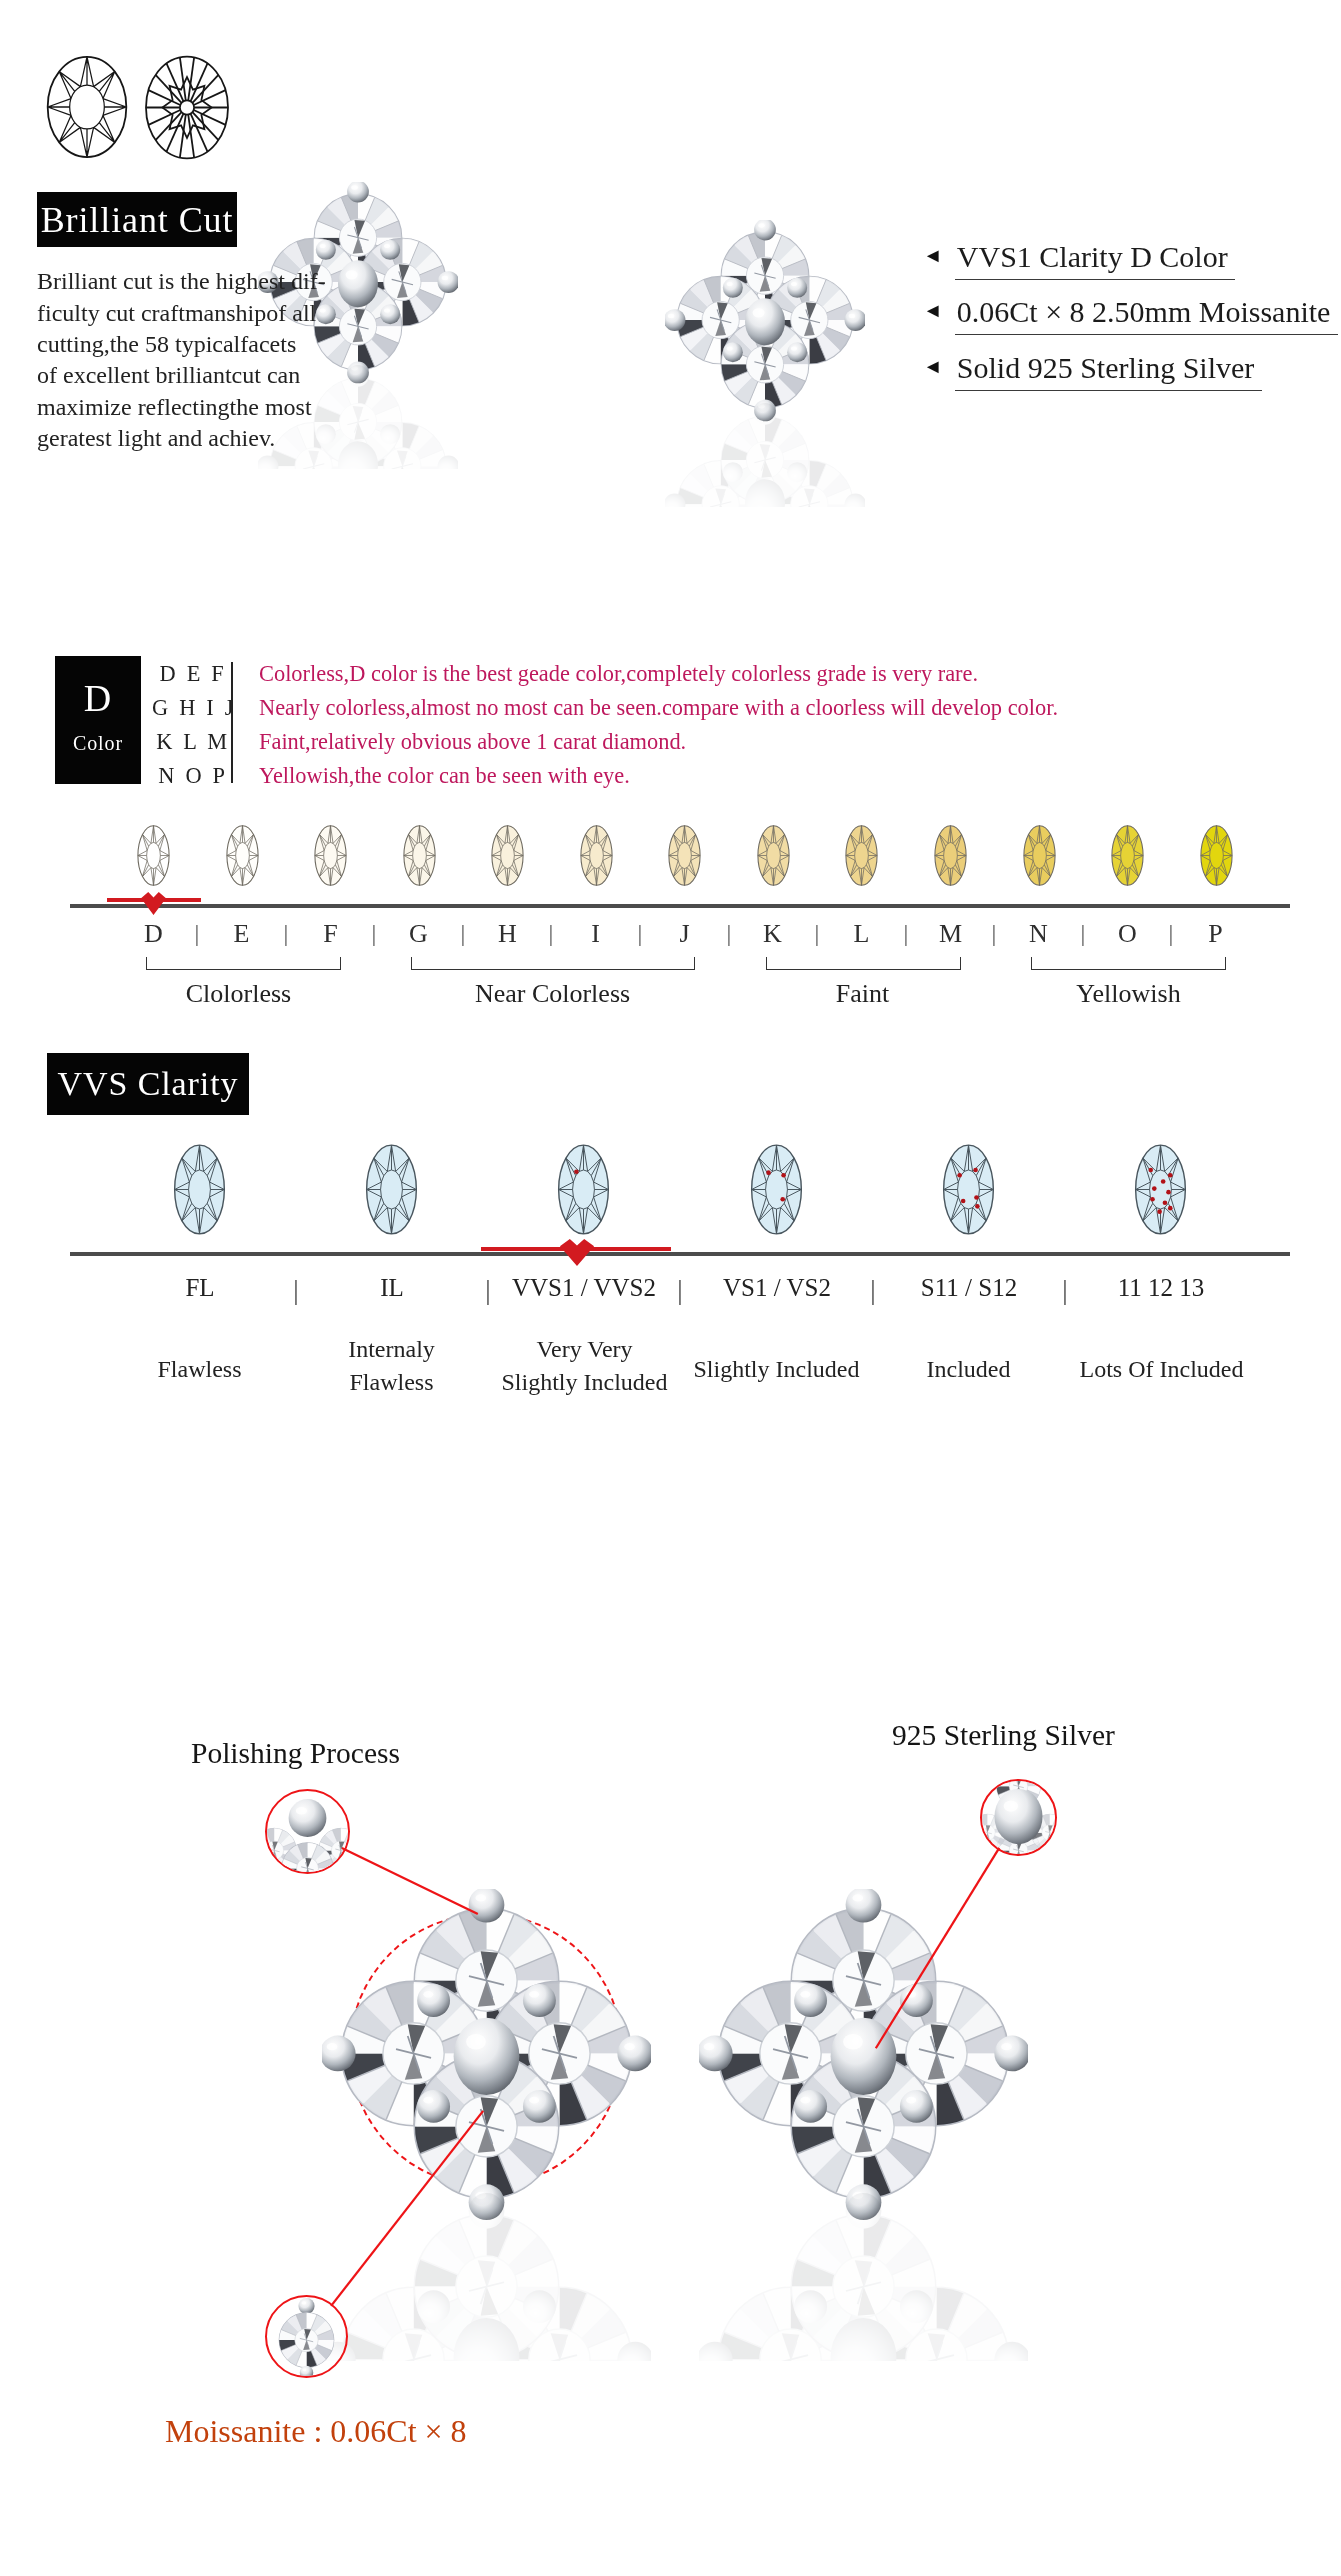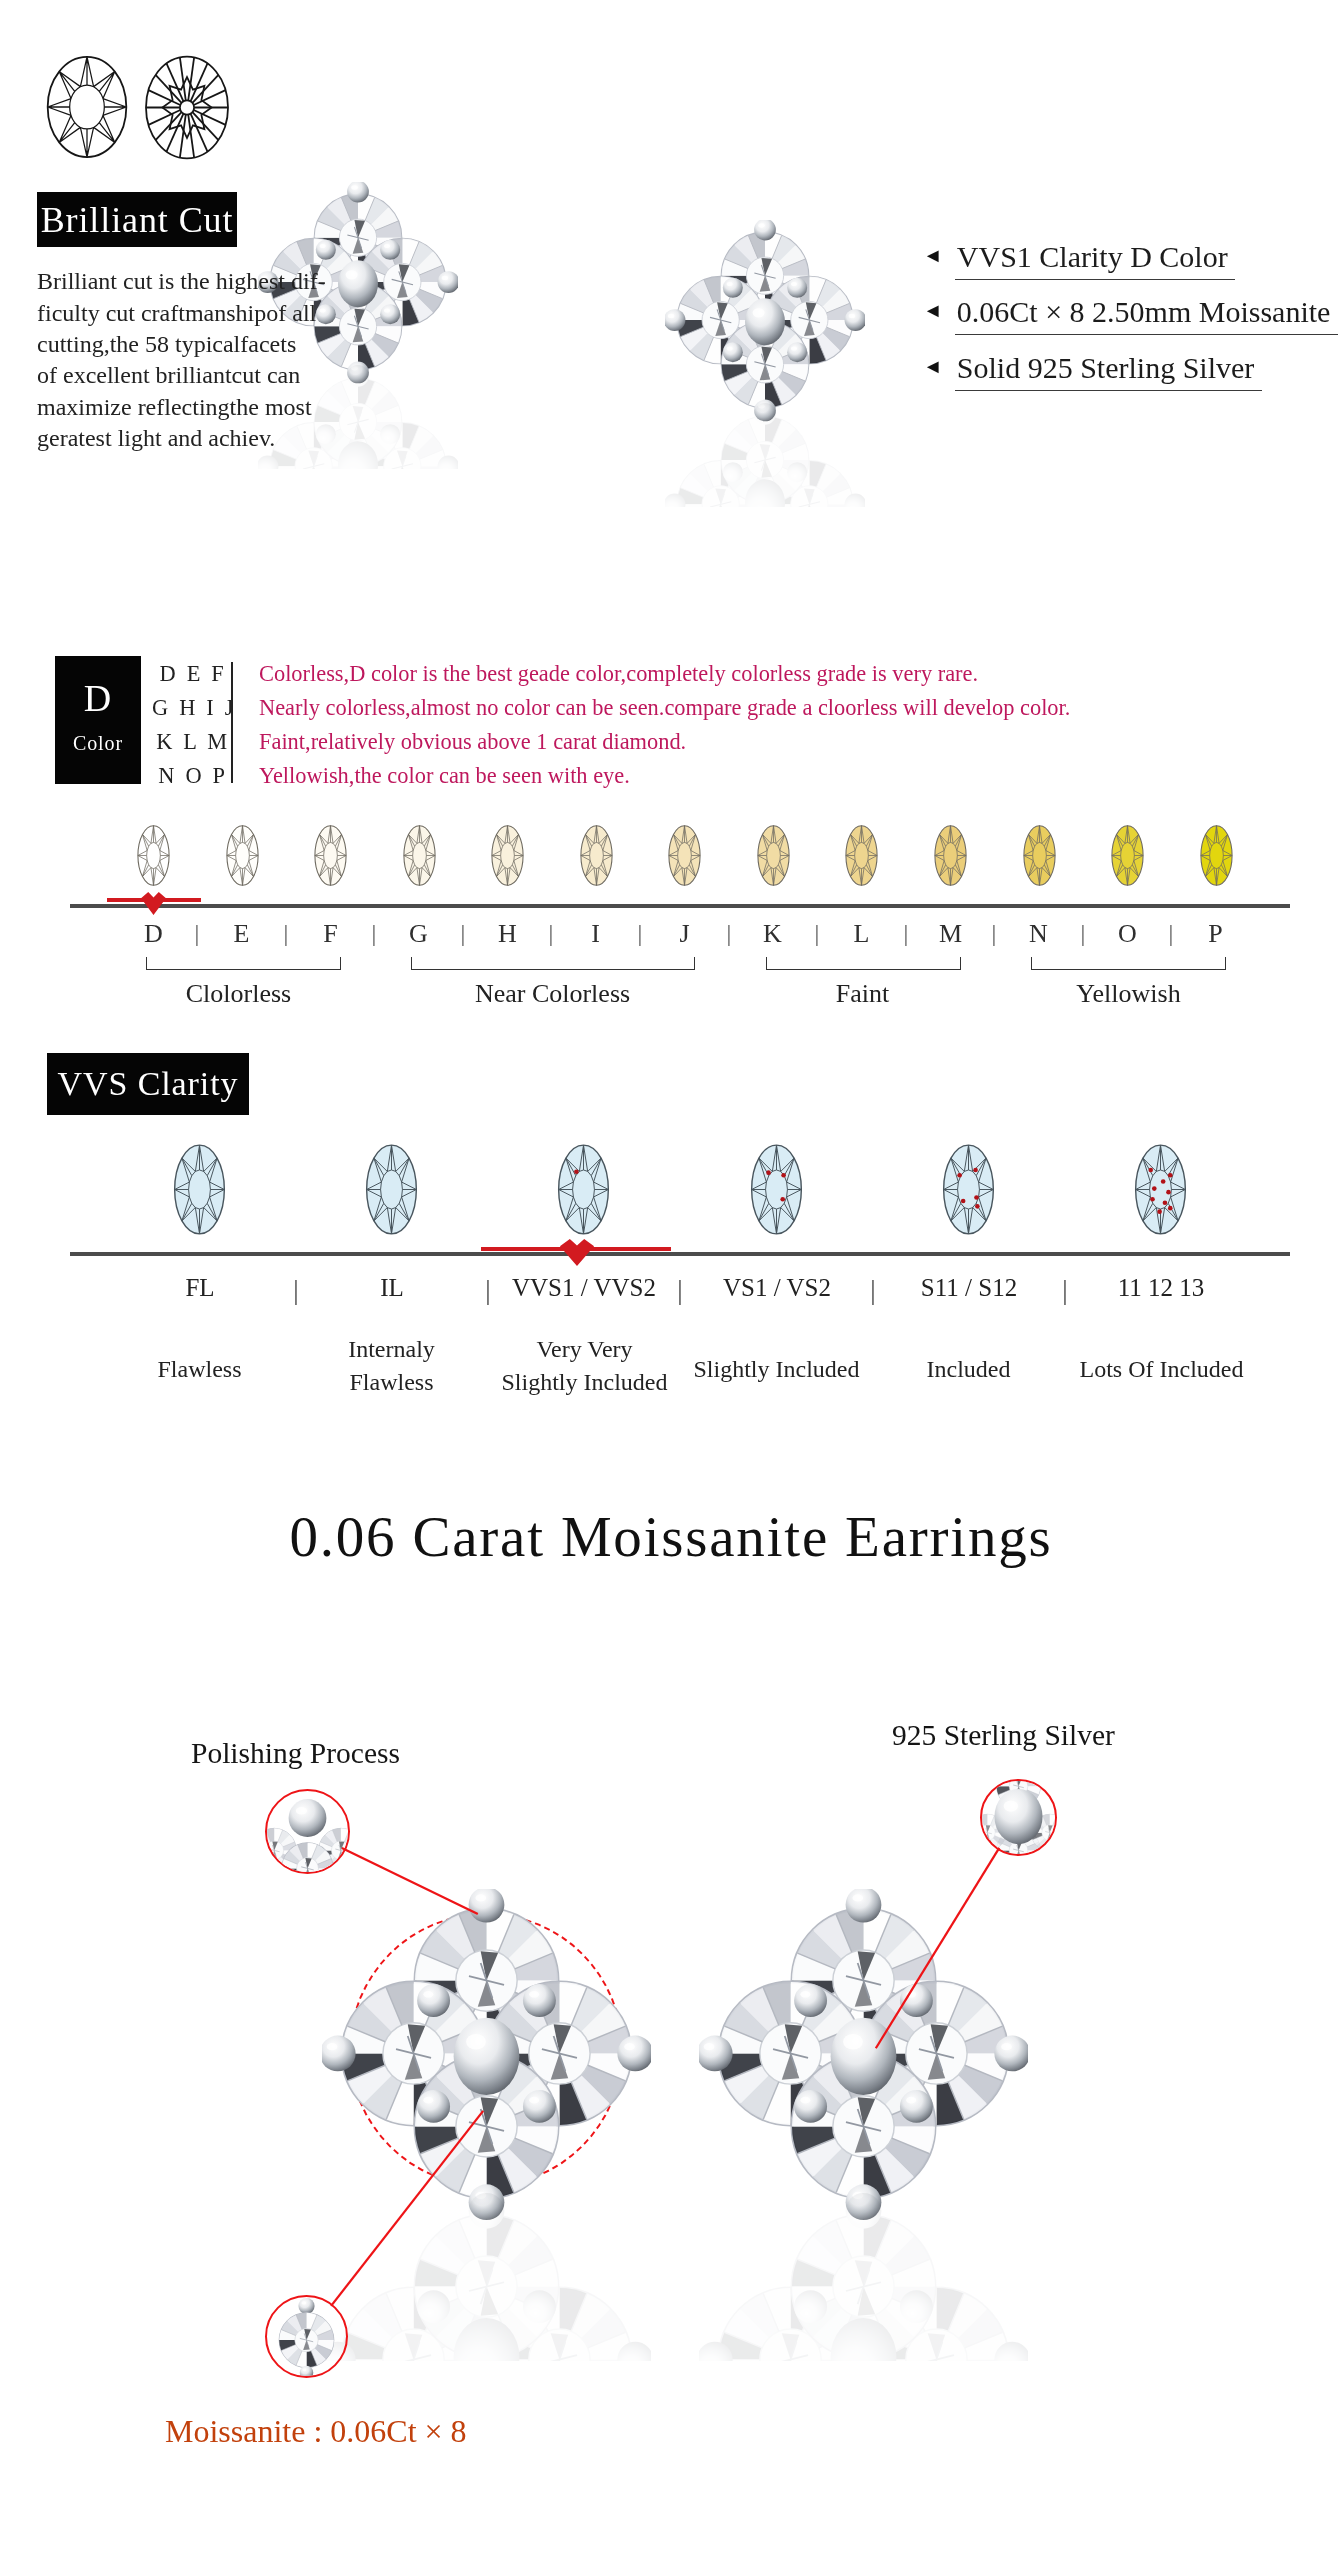--- a/index.html
+++ b/index.html
@@ -165,21 +165,20 @@
   <div class="abs banner" style="left:47px;top:1053px;width:202px;height:62px;font-size:34px">
     <span>VVS Clarity</span>
   </div>
 
   <div class="abs scale-line" style="left:70px;top:1252px;width:1220px"></div>
   <div class="abs red-seg" id="clarity-red-seg" style="left: 481px; top: 1247px; width: 190px; background: rgb(210, 26, 32);"></div>
   <div class="abs" id="clarity-marker" style="left:559px;top:1238px"><svg width="36" height="29" viewBox="-20 -16 40 32">
     <path d="M-19,-6.9 L-7.9799999999999995,-15 L0,-7.800000000000001 L7.9799999999999995,-15 L19,-6.9 L0,15 Z" fill="#d21a20"></path>
       </svg></div>
 
-  <div id="product-title">0.06 Carat Moissanite Earrings</div>
 
   <div class="anno-label" style="left:191px;top:1737px">Polishing Process</div>
   <div class="anno-label" style="left:892px;top:1719px">925 Sterling Silver</div>
 
   <div id="dashed-ellipse"></div>
 
   <svg class="abs" style="left:322px;top:1889px" width="329" height="472" viewBox="-115 -115 230 330">
     <use href="#earring"></use>
     <g transform="translate(0,214) scale(1,-1)" opacity="0.1">
         <use href="#earring"></use>
@@ -232,21 +231,21 @@
     <div class="para-line" style="top:425px">geratest light and achiev.</div>
     <div class="feat-row" style="top:240px">
     <span class="feat-bullet">◄</span><span class="feat-text">VVS1 Clarity D Color</span></div>
     <div class="feat-row" style="top:295px">
     <span class="feat-bullet">◄</span><span class="feat-text">0.06Ct × 8 2.50mm Moissanite</span></div>
     <div class="feat-row" style="top:351px">
     <span class="feat-bullet">◄</span><span class="feat-text">Solid 925 Sterling Silver</span></div>
     <div class="grade-cell" style="top:661px">D E F</div>
        <div class="desc-cell" style="top:661px">Colorless,D color is the best geade color,completely colorless grade is very rare.</div>
     <div class="grade-cell" style="top:695px">G H I J</div>
-       <div class="desc-cell" style="top:695px">Nearly colorless,almost no color can be seen.compare grade a cloorless will develop color.</div>
+       <div class="desc-cell" style="top:695px">Nearly colorless,almost no most can be seen.compare with a cloorless will develop color.</div>
     <div class="grade-cell" style="top:729px">K L M</div>
        <div class="desc-cell" style="top:729px">Faint,relatively obvious above 1 carat diamond.</div>
     <div class="grade-cell" style="top:763px">N O P</div>
        <div class="desc-cell" style="top:763px">Yellowish,the color can be seen with eye.</div>
     <div class="gem-wrap" style="left:135px;top:823px"><svg width="37" height="65" viewBox="-20.5 -36.5 41 73">
     <ellipse rx="17.5" ry="33.5" fill="#ffffff" stroke="#6e6a60" stroke-width="1.2"></ellipse>
     <g stroke="#6e6a60" stroke-width="0.84" fill="none">
       <path d="M17.5,0.0 L7.1,5.6 M17.5,0.0 L7.1,-5.6 M17.5,0.0 L7.7,0.0 M12.4,23.7 L2.9,13.6 M12.4,23.7 L7.1,5.6 M12.4,23.7 L5.4,10.4 M0.0,33.5 L-2.9,13.6 M0.0,33.5 L2.9,13.6 M0.0,33.5 L0.0,14.7 M-12.4,23.7 L-7.1,5.6 M-12.4,23.7 L-2.9,13.6 M-12.4,23.7 L-5.4,10.4 M-17.5,0.0 L-7.1,-5.6 M-17.5,0.0 L-7.1,5.6 M-17.5,0.0 L-7.7,0.0 M-12.4,-23.7 L-2.9,-13.6 M-12.4,-23.7 L-7.1,-5.6 M-12.4,-23.7 L-5.4,-10.4 M-0.0,-33.5 L2.9,-13.6 M-0.0,-33.5 L-2.9,-13.6 M-0.0,-33.5 L-0.0,-14.7 M12.4,-23.7 L7.1,-5.6 M12.4,-23.7 L2.9,-13.6 M12.4,-23.7 L5.4,-10.4 "></path>
           <ellipse rx="7.7" ry="14.7"></ellipse>
     </g>

